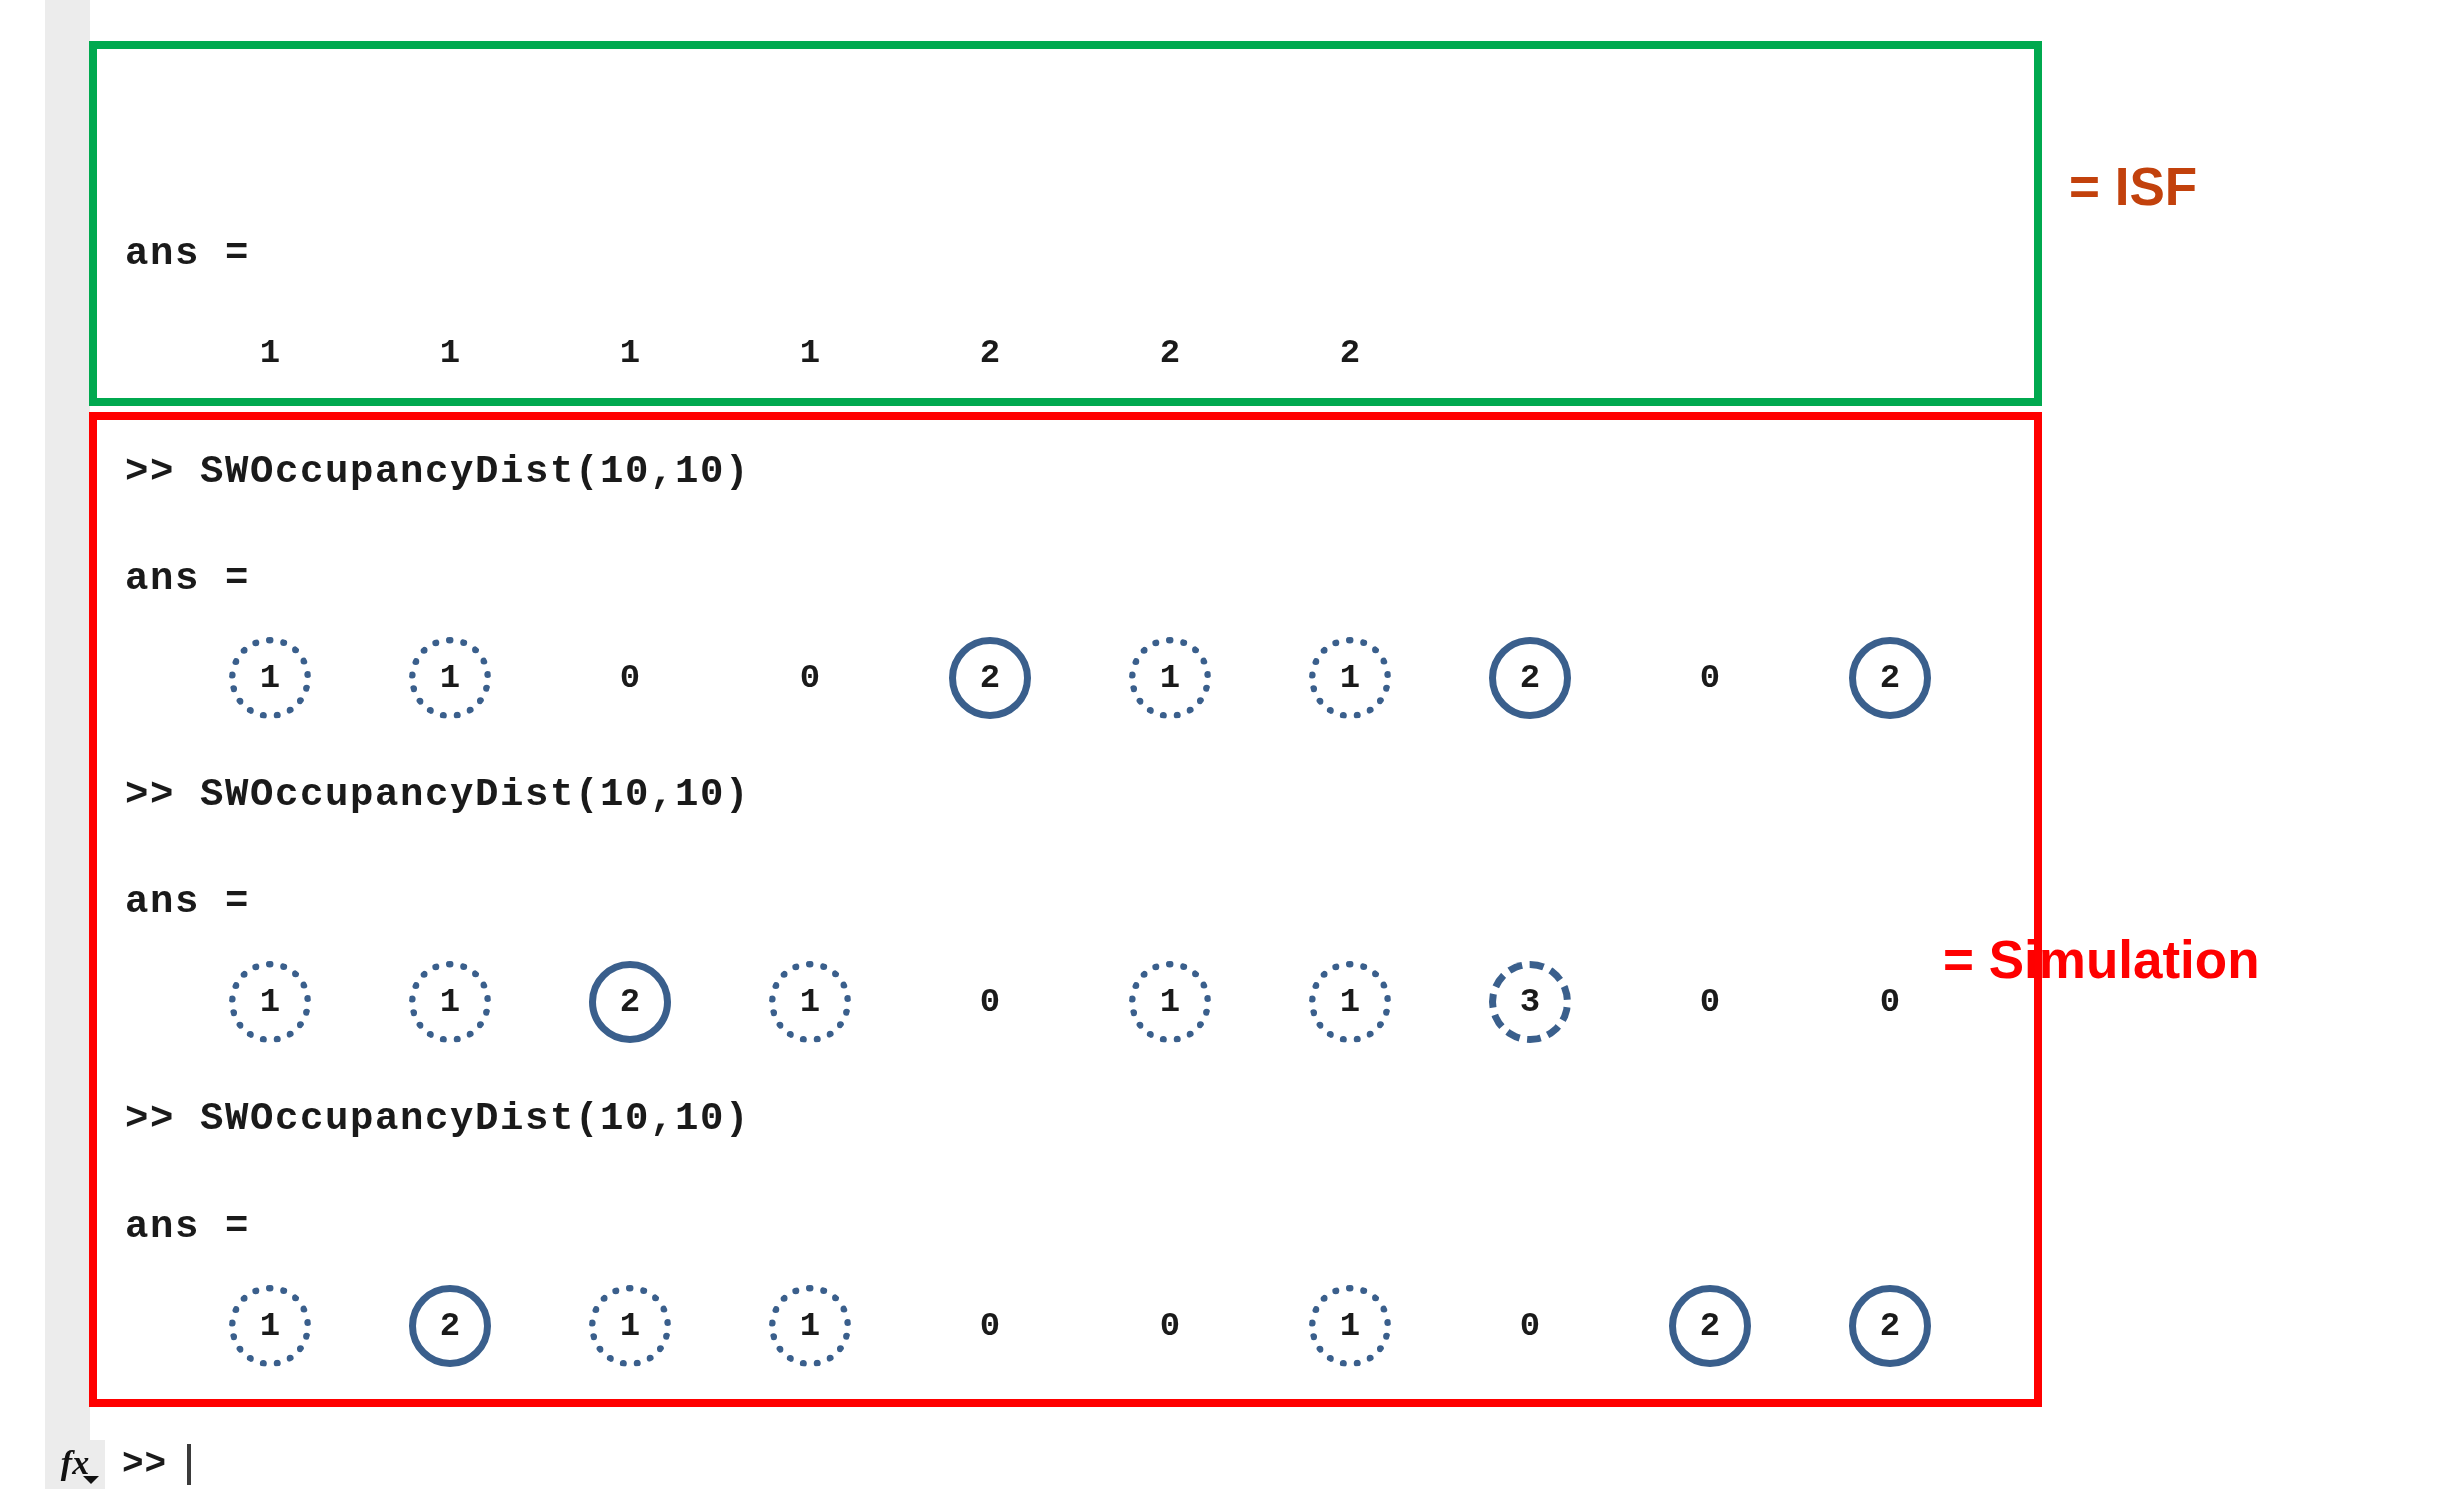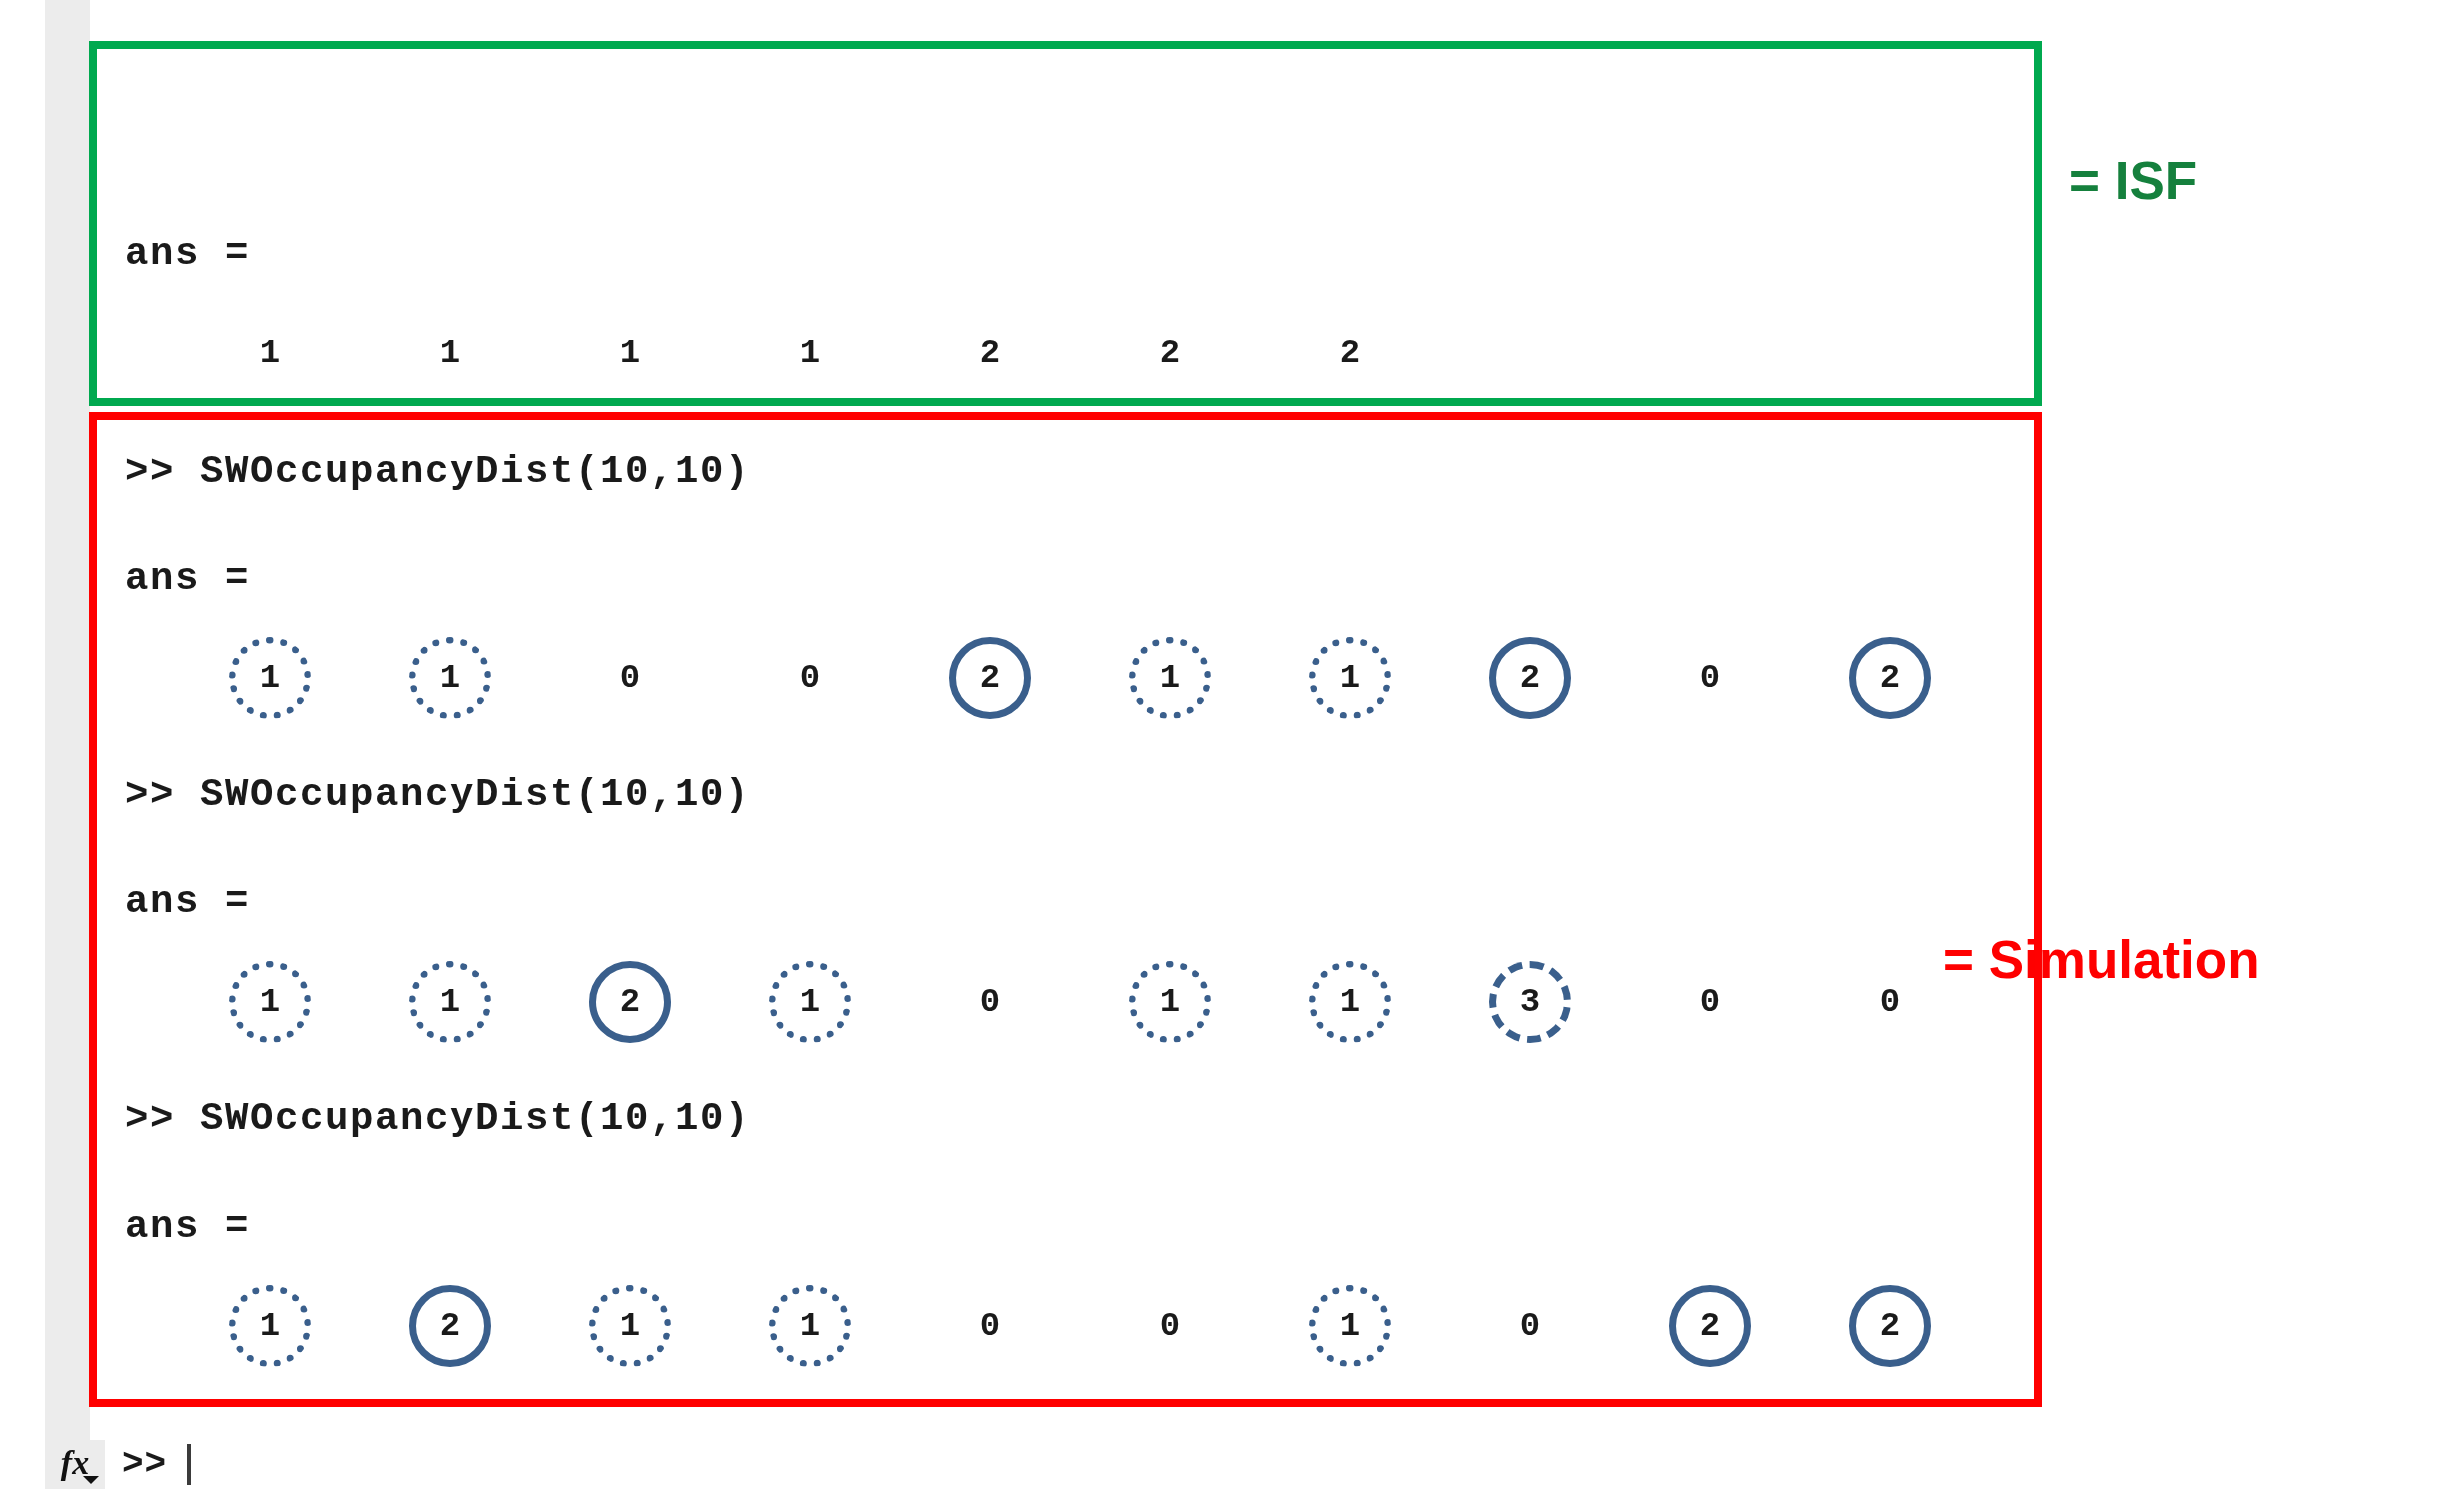--- a/index.html
+++ b/index.html
@@ -121,22 +121,22 @@
   .legend-label {
     position: absolute;
     font-family: "Liberation Sans", sans-serif;
     font-weight: 700;
     font-size: 53px;
     white-space: nowrap;
     line-height: 1;
   }
   #legend-isf {
     left: 2069px;
-    top: 154px;
-    color: #15803d;
+    top: 160px;
+    color: #c2410c;
   }
   #legend-sim {
     left: 1943px;
     top: 933px;
     color: #fe0000;
   }
 
   
   #prompt-bar {
     position: absolute;

